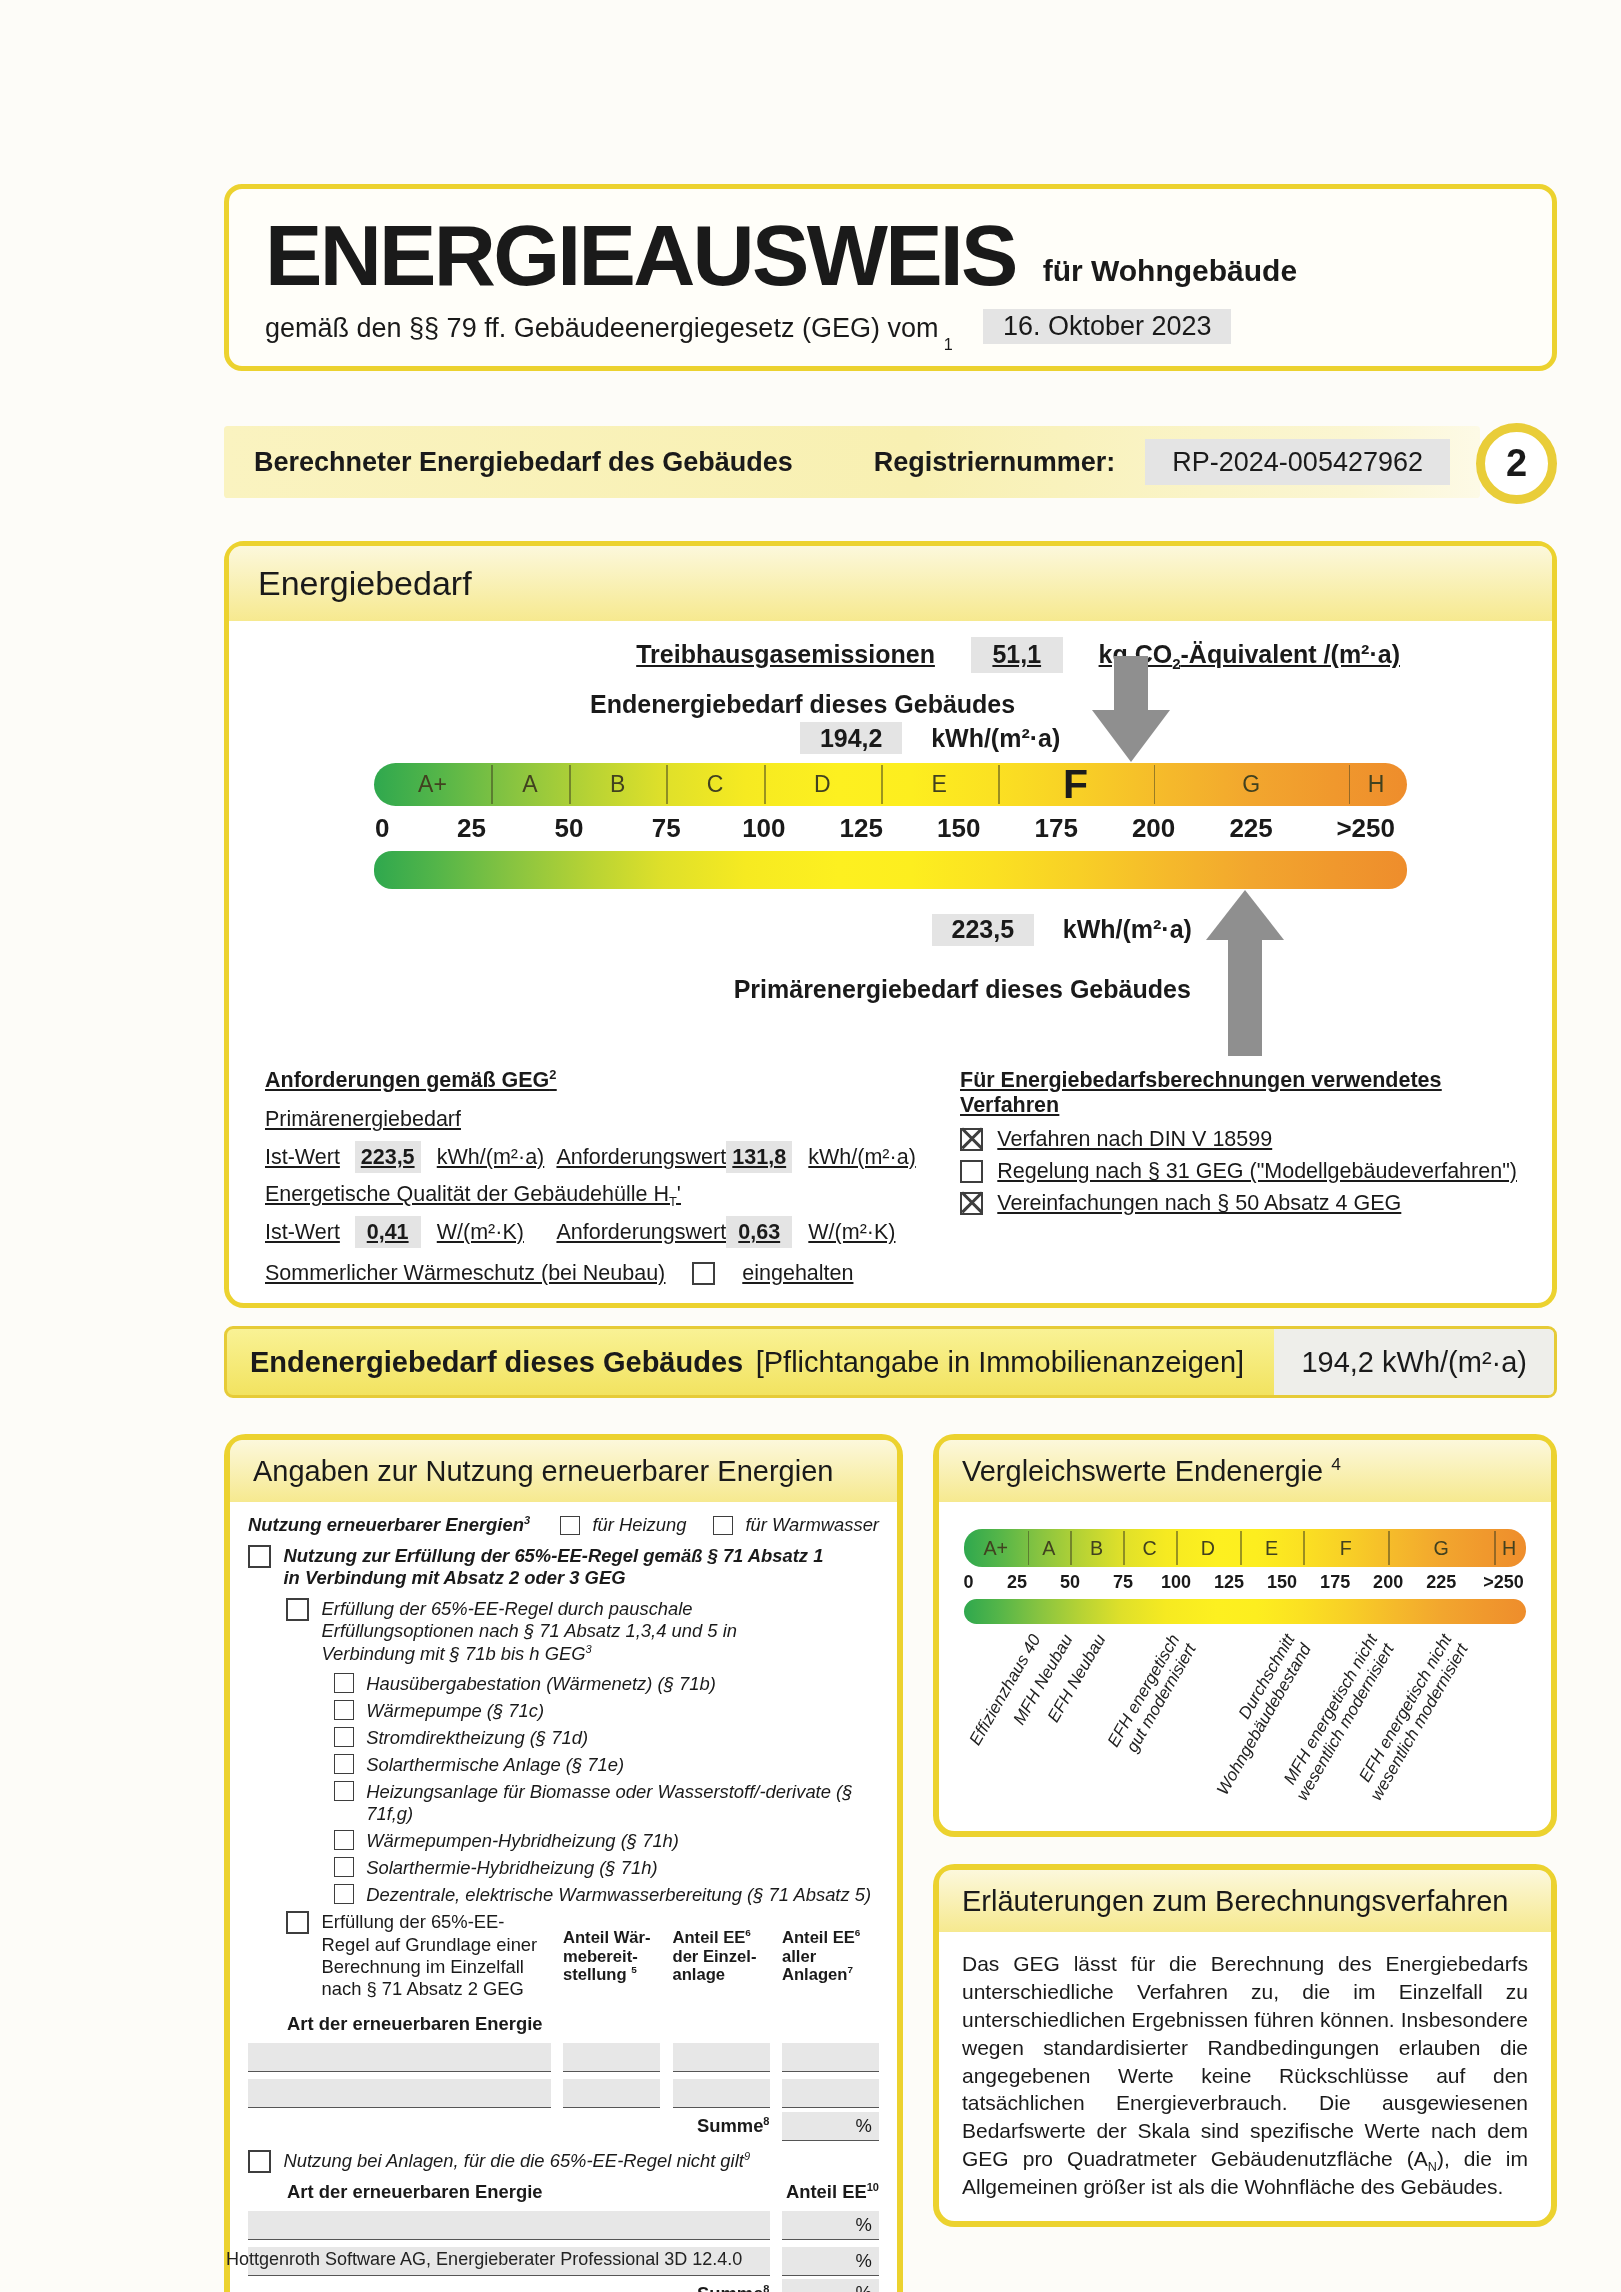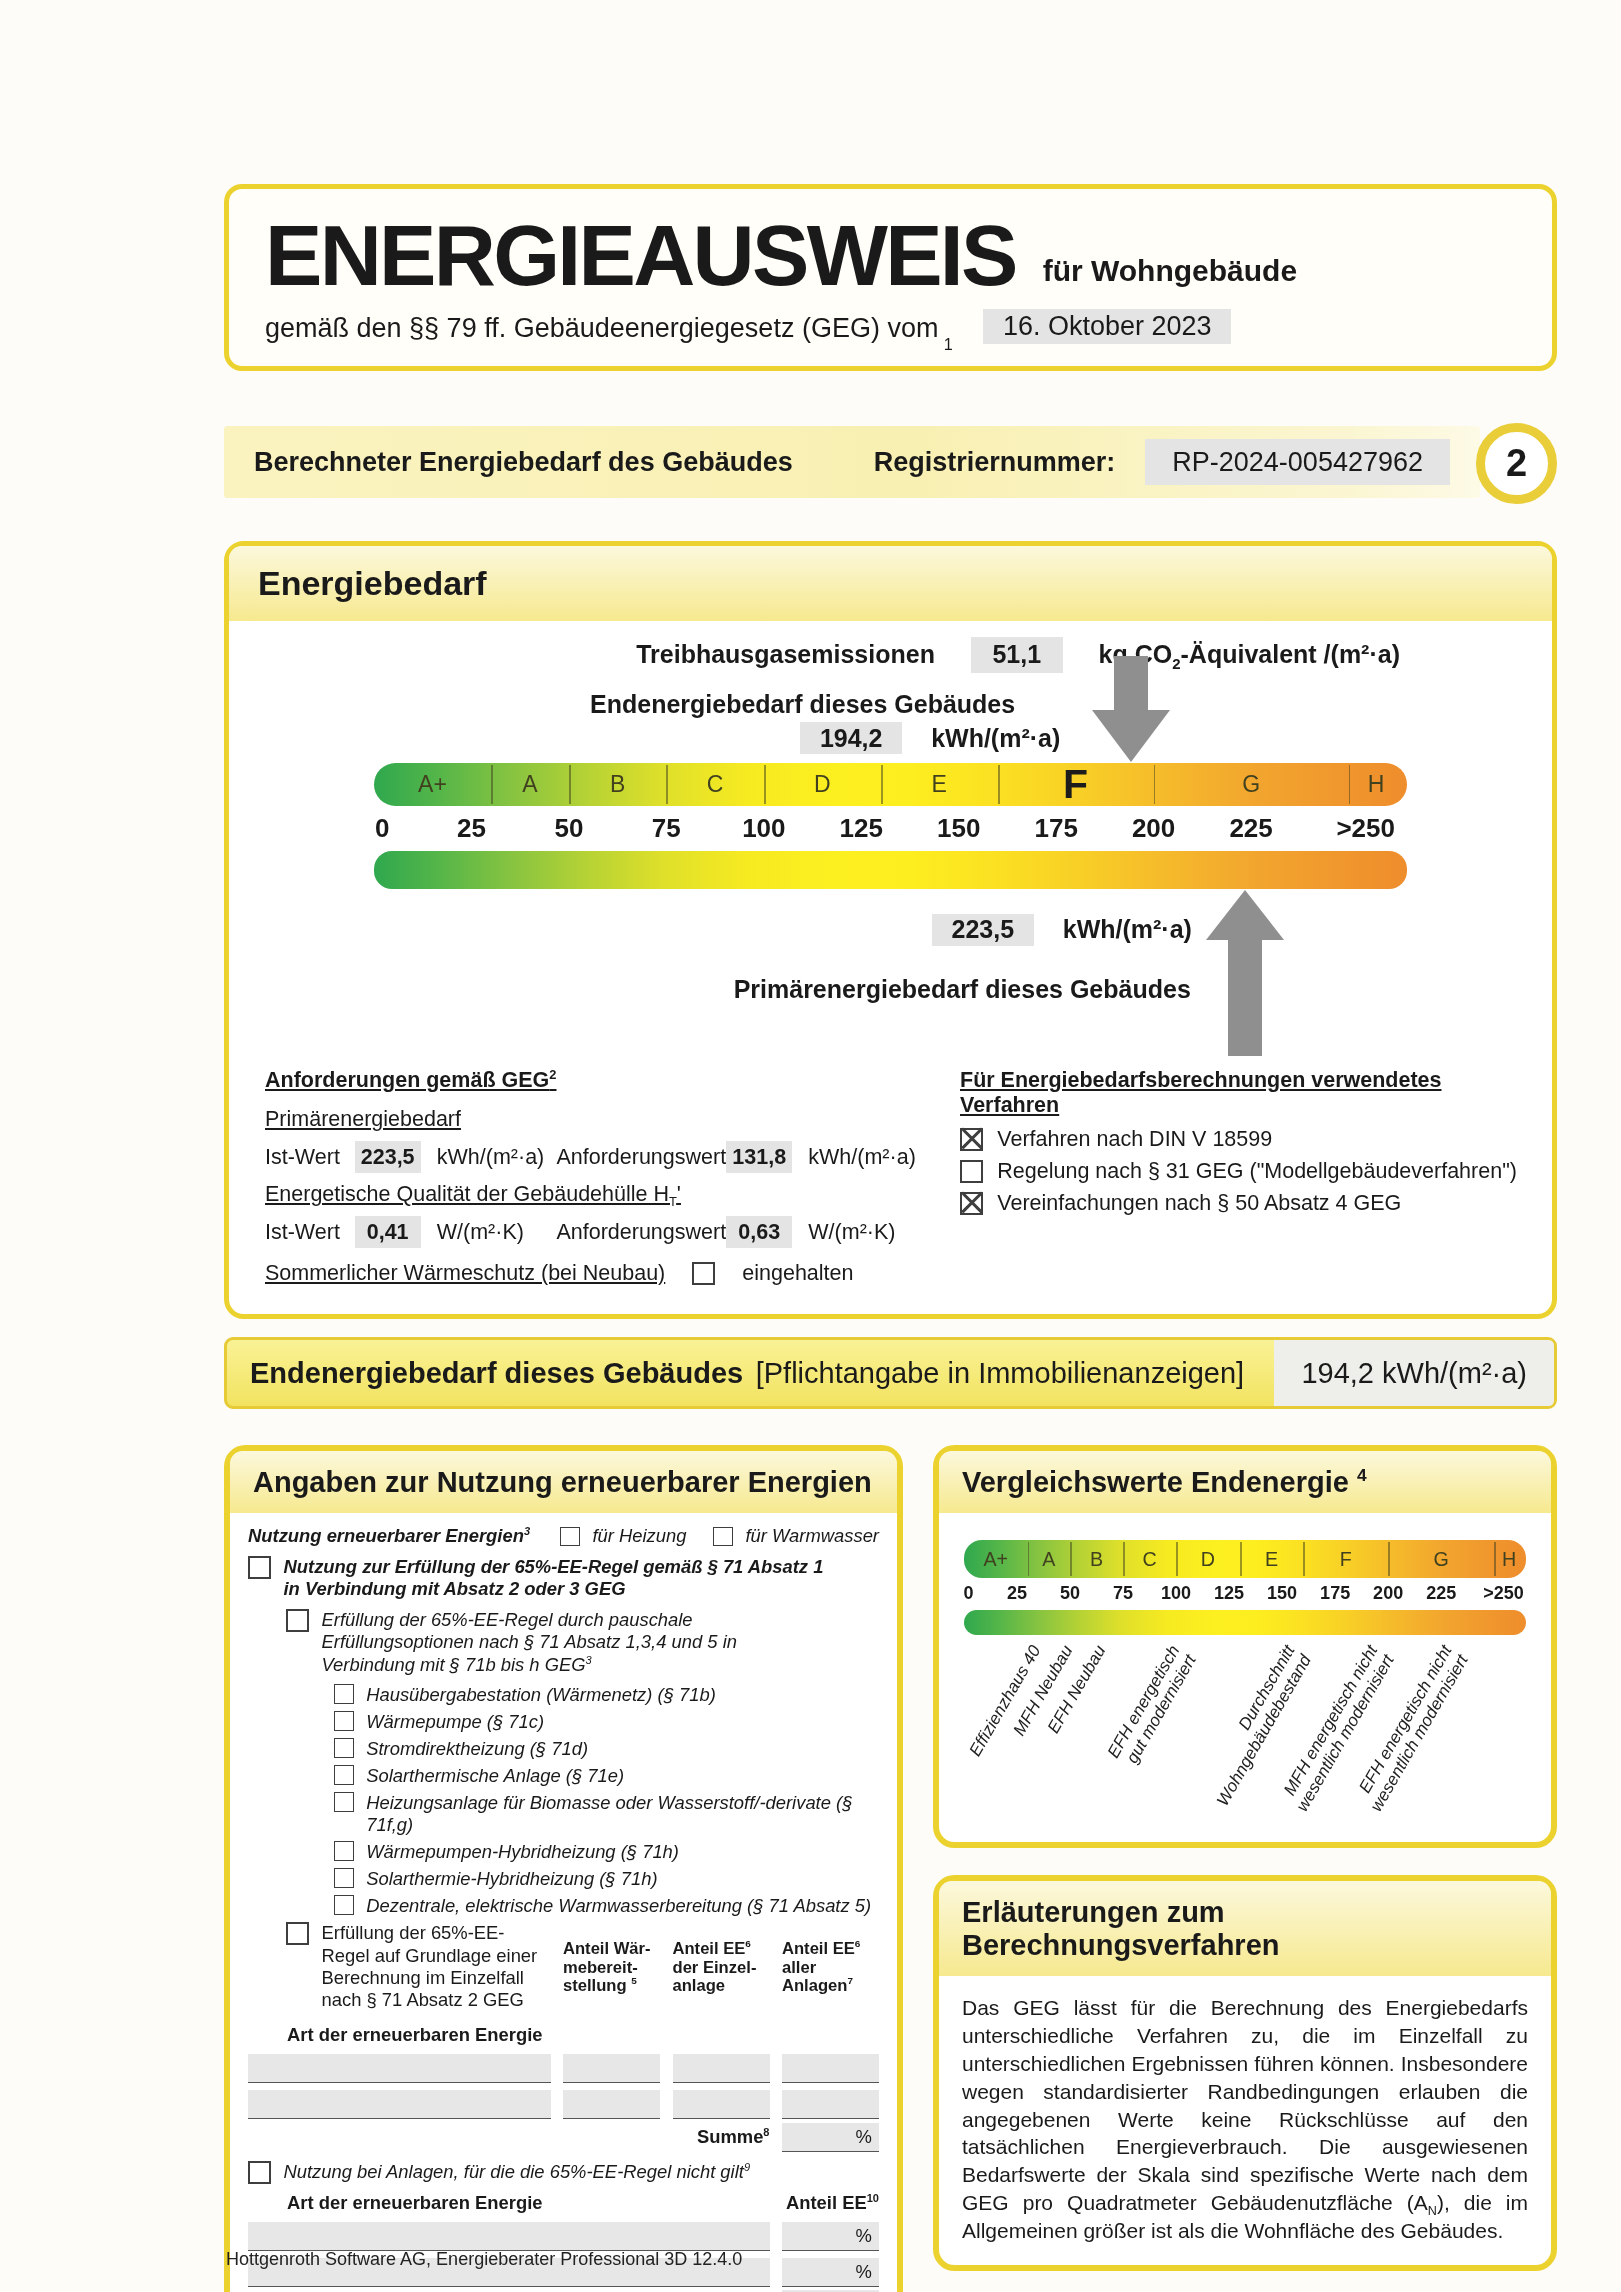--- a/index.html
+++ b/index.html
@@ -19,24 +19,24 @@
   .subtitle .hl{margin-left:25px;font-size:27px;}
   
   .regwrap{position:relative;margin-top:52px;height:79px;}
   .regband{position:absolute;left:0;top:3.6px;height:72px;width:1256px;background:linear-gradient(90deg,#faf3c0 0%,#f8f0b2 55%,#fbf6d2 90%,#fdfae6 100%);border-radius:3.6px;display:flex;align-items:center;padding:0 30px;box-sizing:border-box;}
   .reglabel{font-size:27px;font-weight:bold;}
   .regkey{font-size:27px;font-weight:bold;margin-left:auto;}
   .regval{font-size:27px;margin-left:30px;background:#e4e4e4;padding:7.2px 27px;}
   .pagecircle{position:absolute;right:0;top:0;width:63px;height:63px;border:9px solid #e9cd39;border-radius:50%;background:#fff;display:flex;align-items:center;justify-content:center;font-size:38px;font-weight:bold;}
   
   .ybox{border:5.4px solid #ecd22f;border-radius:19.7px;background:#fff;}
-  .ybox-head{background:linear-gradient(180deg,#fcf8dc 0%,#f6e98f 100%);border-radius:12.5px 12.5px 0 0;padding:18px 29px;font-weight:bold;}
+  .ybox-head{background:linear-gradient(180deg,#fcf8dc 0%,#f6e98f 100%);border-radius:12.5px 12.5px 0 0;padding:18px 29px;font-weight:normal;}
   .mainbox{margin-top:39px;}
   .mainbox .ybox-head{font-size:34px;}
-  .mainbox-content{padding:9px 0 23px 0;}
+  .mainbox-content{padding:9px 0 12px 0;text-decoration:underline;}
   
   .ghg-row{display:flex;justify-content:flex-end;align-items:center;gap:36px;margin:7.2px 152px 0 0;font-size:25px;font-weight:bold;}
   .ghg-row .hl{padding:3.6px 21.5px;}
   .spacer-top{height:90px;}
   .scale-wrap{position:relative;margin:0 145px 179px 145px;}
   .bar{position:relative;height:43px;border-radius:21.5px;background:linear-gradient(90deg,#2fa84e 0%,#53b549 6%,#85c341 13%,#b8d334 21%,#dfe02a 28%,#f6ea21 36%,#fdf020 45%,#fdee1f 52%,#fbe122 60%,#f8d026 68%,#f5b92b 77%,#f2a62e 85%,#f0982d 93%,#ee8d2c 100%);}
   .bar .cls{position:absolute;top:50%;transform:translate(-50%,-50%);font-size:23px;color:#41411f;}
   .bar .cls.big{font-size:41px;font-weight:bold;color:#1c1c1c;}
   .bar .sep{position:absolute;top:5%;height:90%;width:1.8px;background:rgba(60,60,30,0.5);}
   .ticks{position:relative;height:43px;}

